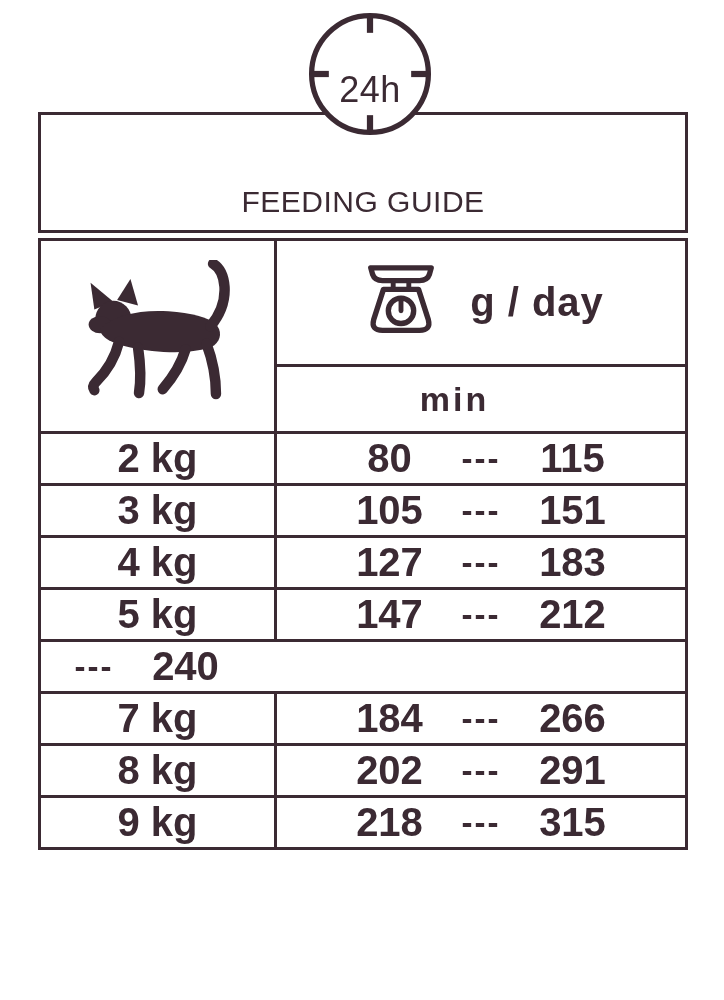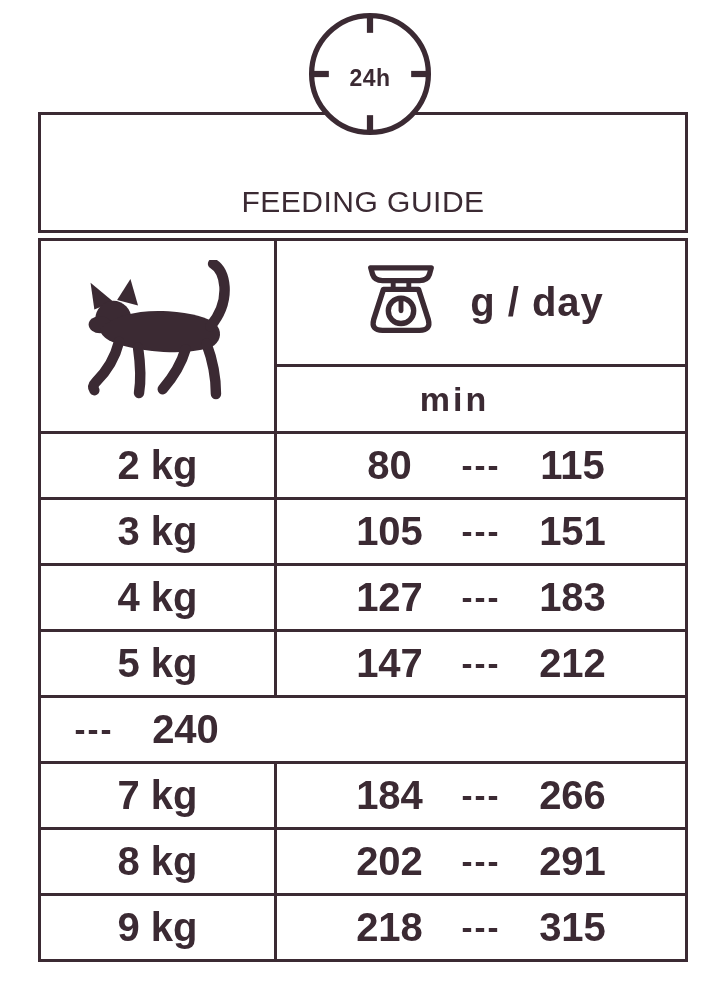--- a/index.html
+++ b/index.html
@@ -6,23 +6,23 @@
   * { margin:0; padding:0; box-sizing:border-box; }
   html,body { background:#fff; }
   .page {
     position:relative; width:724px; height:1000px; background:var(--bg);
     font-family:"Liberation Sans", sans-serif; color:var(--ink); overflow:hidden;
   }
   
   .clock { position:absolute; top:7px; left:303px; width:134px; height:134px; z-index:2; }
   .clock svg { display:block; width:134px; height:134px; }
   .clock-label {
-    position:absolute; top:4px; left:0; width:134px; height:134px;
+    position:absolute; top:16px; left:0; width:134px; height:134px;
     display:flex; align-items:center; justify-content:center;
-    font-size:23px; font-weight:700; letter-spacing:0.5px;
+    font-size:36px; font-weight:400; letter-spacing:0.5px;
   }
   
   .title-box {
     position:absolute; top:112px; left:38px; width:650px; height:121px;
     border:3px solid var(--ink); background:var(--bg);
     display:flex; align-items:center; justify-content:center; padding-top:22px;
   }
   .title-box h1 { font-size:30px; font-weight:normal; letter-spacing:0.5px;margin-top:37px; }
   
   .ftable {
@@ -36,21 +36,21 @@
   }
   .unit-cell {
     grid-column:2; height:123px;
     display:flex; align-items:center; justify-content:center; gap:26px;
   }
   .unit-label { font-size:40px; font-weight:bold; letter-spacing:1px; }
   .mm-cell {
     grid-column:2; height:67px; border-top:3px solid var(--ink);
     display:flex; align-items:center; justify-content:center;
   }
-  .row { display:grid; grid-template-columns:236px 1fr; height:66px; border-top:3px solid var(--ink); }
+  .row { display:grid; grid-template-columns:236px 1fr; height:52px; border-top:3px solid var(--ink); }
   .weight-cell {
     border-right:3px solid var(--ink);
     display:flex; align-items:center; justify-content:center;
     font-size:40px; font-weight:600;
   }
   .values-cell { display:flex; align-items:center; justify-content:center;border-radius:16px; }
   .v-min, .v-max { width:130px; text-align:center; font-size:40px; font-weight:600; }
   .v-dash { width:53px; text-align:center; font-size:33px; font-weight:bold; letter-spacing:2px; }
   .h-min, .h-max { width:130px; text-align:center; font-size:34px; font-weight:bold; letter-spacing:3px; }
   .h-gap { width:53px; }

